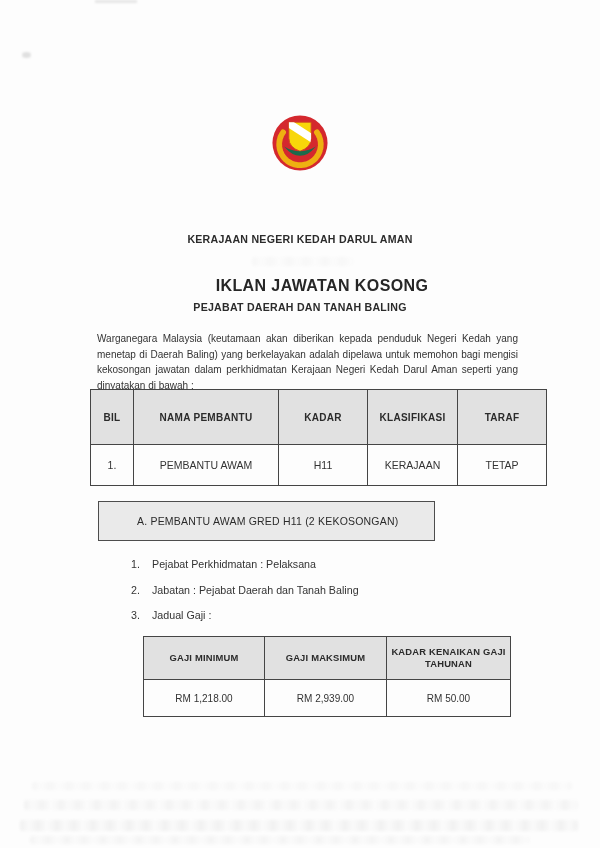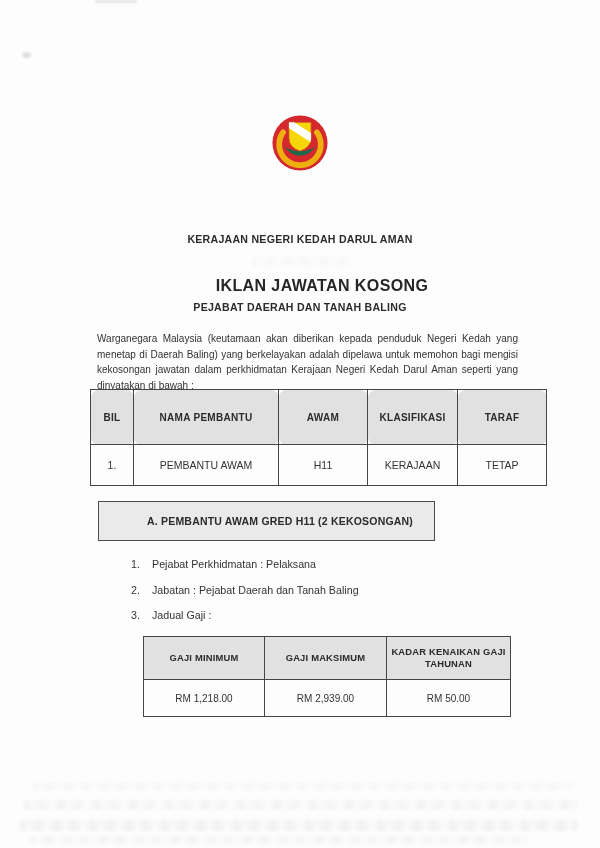--- a/index.html
+++ b/index.html
@@ -32,33 +32,33 @@
     font-size:10px; line-height:15.7px; text-align:justify; color:#333;
   }
 
   
   table { border-collapse:collapse; table-layout:fixed; }
   th, td { border:1.6px solid #454545; text-align:center; vertical-align:middle; padding:0 2px; }
   th { background:#e1e1e1; font-weight:700; color:#2b2b2b; }
   td { background:#fdfdfd; color:#333; }
 
   .vacancy-table { position:absolute; left:90px; top:389px; }
-  .vacancy-table th { height:54px; font-size:10px; letter-spacing:0.3px;border-radius:8px; }
+  .vacancy-table th { height:54px; font-size:10px; letter-spacing:0.3px; }
   .vacancy-table td { height:40px; font-size:10.5px; }
 
   .salary-table { position:absolute; left:143px; top:636px;padding-left:48px; }
   .salary-table th { height:42px; font-size:9.4px; line-height:1.3; letter-spacing:0.2px; }
   .salary-table td { height:36px; font-size:10px; font-weight:400; }
 
   
   .section-box {
     position:absolute; left:98px; top:501px; width:337px; height:40px;
     background:#eaeaea; border:1.5px solid #4d4d4d;
-    display:flex; align-items:center; padding-left:48px; box-sizing:border-box;
-    font-weight:700; font-size:10.5px; color:#2b2b2b; letter-spacing:0.2px;
+    display:flex; align-items:center; padding-left:38px; box-sizing:border-box;
+    font-weight:400; font-size:10.5px; color:#2b2b2b; letter-spacing:0.2px;
   }
 
   .list { position:absolute; left:131px; top:558px; }
   .list-item { display:flex; margin-bottom:13px; font-size:10.7px; line-height:12.5px; color:#333; }
   .list-item .num { display:inline-block; width:21px; flex:0 0 21px; }
 
   
   .artifact { position:absolute; pointer-events:none; }
   .smear {
     filter:blur(1.6px); border-radius:3px;
@@ -109,21 +109,21 @@
       <col style="width:43px">
         <col style="width:145px">
         <col style="width:89px">
       <col style="width:90px">
         <col style="width:89px">
     </colgroup>
     <thead>
       <tr>
         <th>BIL</th>
         <th>NAMA PEMBANTU</th>
-        <th>AWAM</th>
+        <th>KADAR</th>
         <th>KLASIFIKASI</th>
         <th>TARAF</th>
       </tr>
     </thead>
     <tbody>
       <tr>
         <td>1.</td>
         <td>PEMBANTU AWAM</td>
         <td>H11</td>
         <td>KERAJAAN</td>

